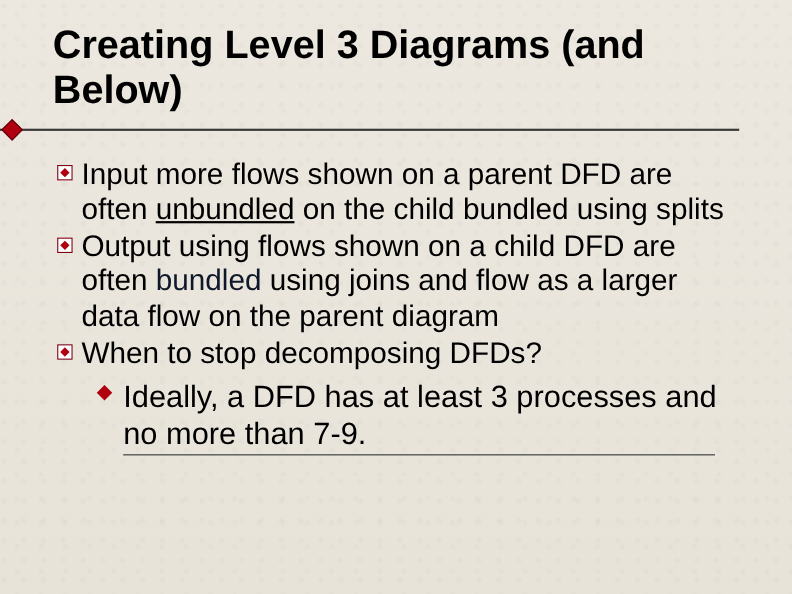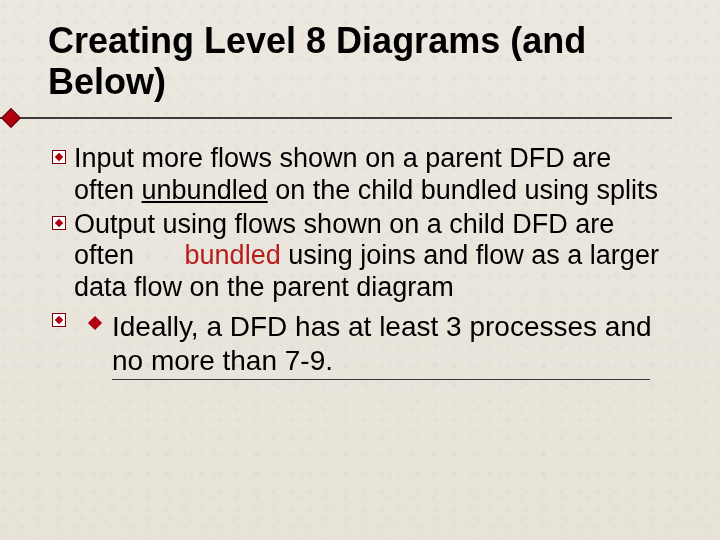--- a/index.html
+++ b/index.html
@@ -74,21 +74,21 @@
     background: #fff;
     display: flex; align-items: center; justify-content: center;
   }
   ul.main > li .bullet::after {
     content: "";
     width: 6px; height: 6px;
     background: #b00010;
     transform: rotate(45deg);
   }
   .underline { text-decoration: underline; }
-  .red { color: #b91c1c; margin-left: 43px; }
+  .red { color: #0f172a; }
   ul.sub {
     list-style: none;
     margin-top: 6px;
     padding-left: 44px;
   }
   ul.sub > li {
     position: relative;
     padding-left: 20px;
     font-size: 28px;
     color: #000;
@@ -105,38 +105,39 @@
     border-bottom: 1px solid #333;
     width: 96%;
     margin-top: 2px;
   }
 </style>
 </head>
 <body>
 
 <div class="slide">
 
-  <h1 class="title">Creating Level 8 Diagrams (and Below)</h1>
+  <h1 class="title">Creating Level 3 Diagrams (and Below)</h1>
 
   <div class="rule-wrap">
     <div class="rule-line"></div>
     <div class="rule-diamond"></div>
   </div>
 
   <ul class="main">
     <li>
       <span class="bullet"></span>
       <span>Input more flows shown on a parent DFD are often </span><span class="underline">unbundled</span><span> on the child bundled using splits</span>
     </li>
     <li>
       <span class="bullet"></span>
       <span>Output using flows shown on a child DFD are often </span><span class="red">bundled</span><span> using joins and flow as a larger data flow on the parent diagram</span>
     </li>
     <li>
       <span class="bullet"></span>
+      <span>When to stop decomposing DFDs?</span>
     </li>
   </ul>
 
   <ul class="sub">
     <li>
       <span class="subbullet"></span>
       <span>Ideally, a DFD has at least 3 processes and no more than 7-9.</span>
       <div class="sub-underline"></div>
     </li>
   </ul>

